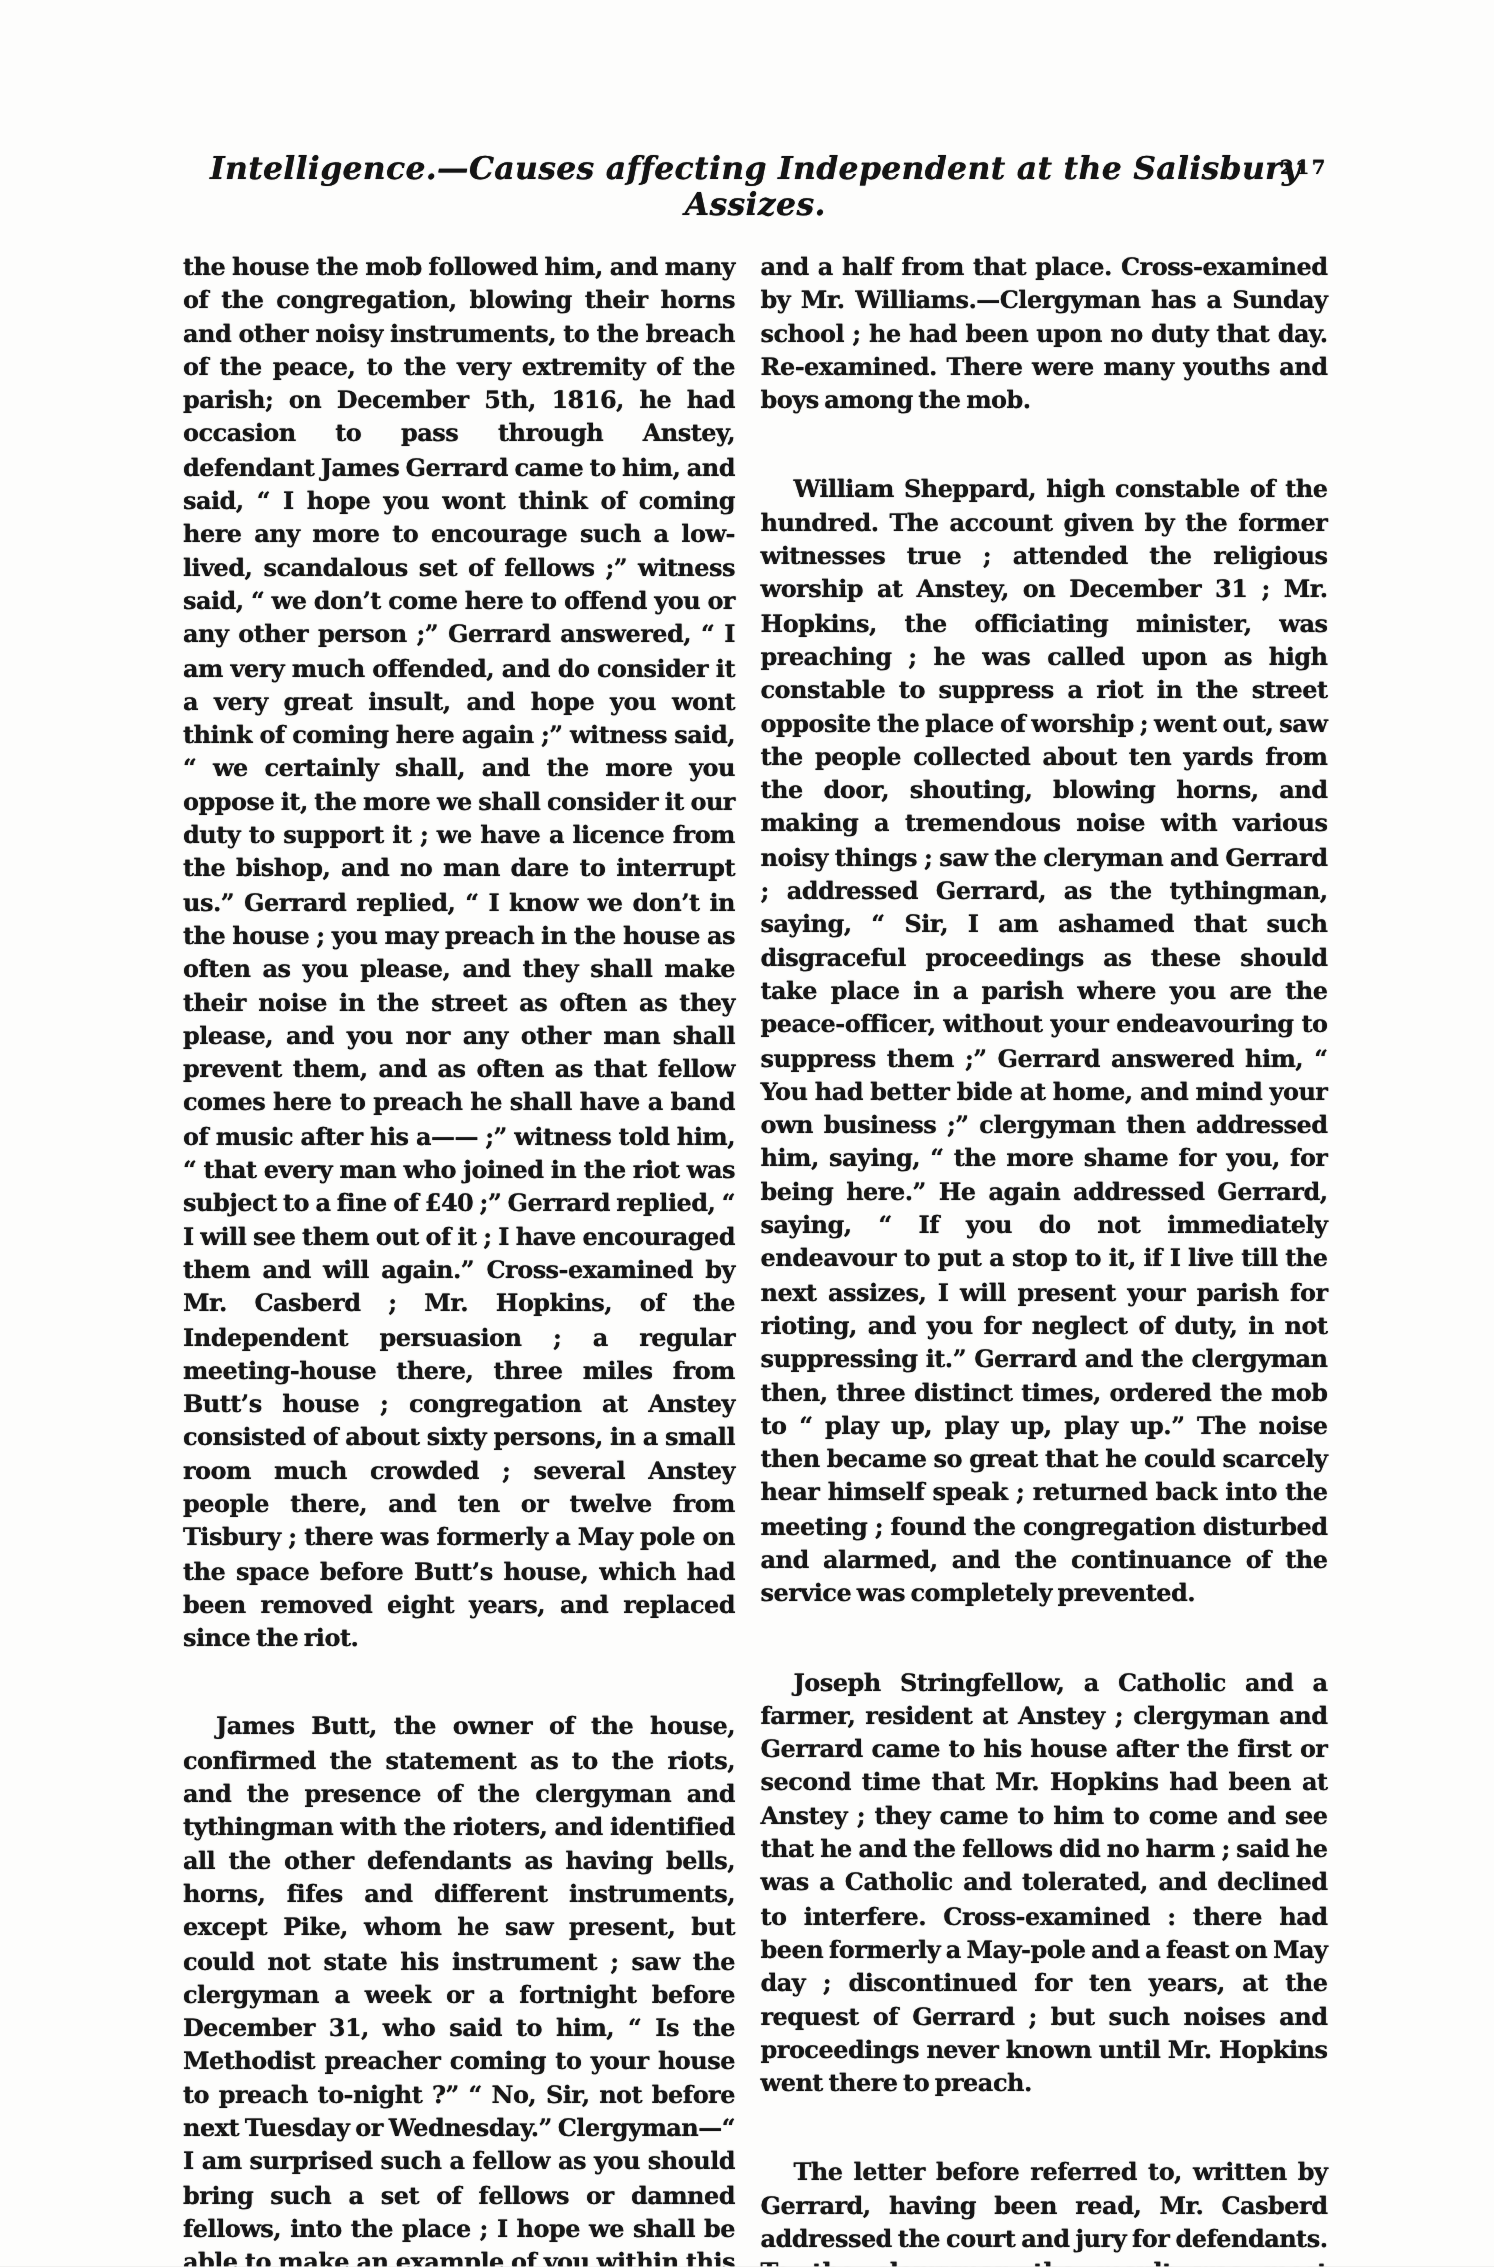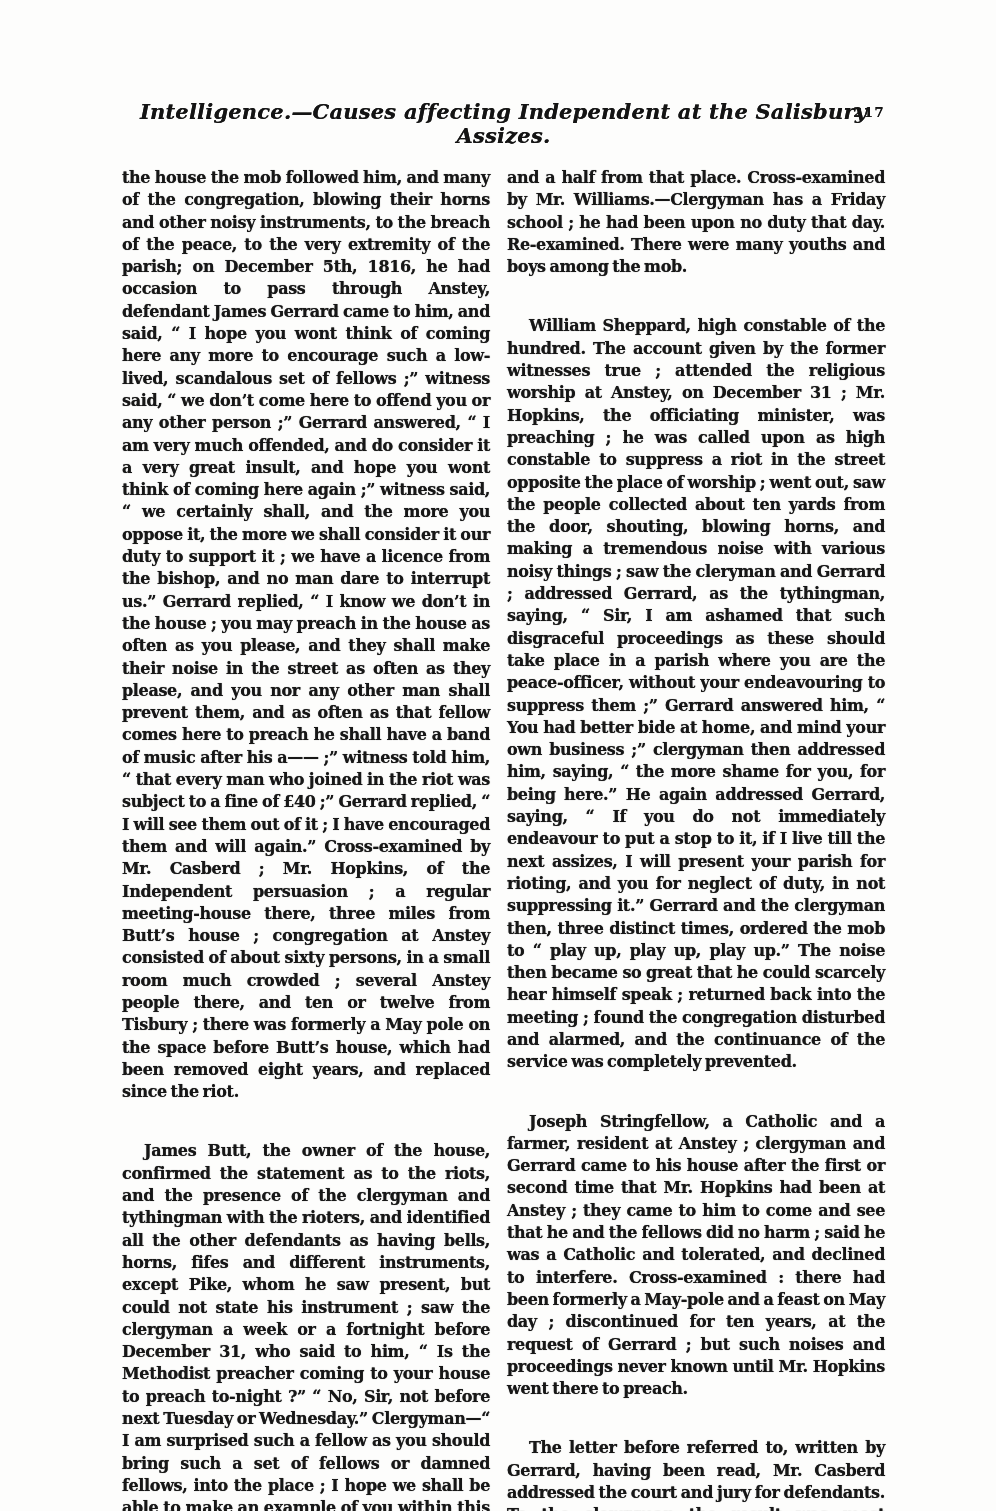--- a/index.html
+++ b/index.html
@@ -76,21 +76,21 @@
 
     <div class="columns">
 
       <div class="col left">
         <p class="cont">the house the mob followed him, and many of the congregation, blowing their horns and other noisy instruments, to the breach of the peace, to the very extremity of the parish; on December 5th, 1816, he had occasion to pass through Anstey, defendant James Gerrard came to him, and said, “ I hope you wont think of coming here any more to encourage such a low-lived, scandalous set of fellows ;” witness said, “ we don’t come here to offend you or any other person ;” Gerrard answered, “ I am very much offended, and do consider it a very great insult, and hope you wont think of coming here again ;” witness said, “ we certainly shall, and the more you oppose it, the more we shall consider it our duty to support it ; we have a licence from the bishop, and no man dare to interrupt us.” Gerrard replied, “ I know we don’t in the house ; you may preach in the house as often as you please, and they shall make their noise in the street as often as they please, and you nor any other man shall prevent them, and as often as that fellow comes here to preach he shall have a band of music after his a—— ;” witness told him, “ that every man who joined in the riot was subject to a fine of £40 ;” Gerrard replied, “ I will see them out of it ; I have encouraged them and will again.” Cross-examined by Mr. Casberd ; Mr. Hopkins, of the Independent persuasion ; a regular meeting-house there, three miles from Butt’s house ; congregation at Anstey consisted of about sixty persons, in a small room much crowded ; several Anstey people there, and ten or twelve from Tisbury ; there was formerly a May pole on the space before Butt’s house, which had been removed eight years, and replaced since the riot.</p>
         <p class="ind">James Butt, the owner of the house, confirmed the statement as to the riots, and the presence of the clergyman and tythingman with the rioters, and identified all the other defendants as having bells, horns, fifes and different instruments, except Pike, whom he saw present, but could not state his instrument ; saw the clergyman a week or a fortnight before December 31, who said to him, “ Is the Methodist preacher coming to your house to preach to-night ?” “ No, Sir, not before next Tuesday or Wednesday.” Clergyman—“ I am surprised such a fellow as you should bring such a set of fellows or damned fellows, into the place ; I hope we shall be able to make an example of you within this month.” Saw clergyman in the mob, on December 31, and heard him say to the mob before the service began, loud and sneeringly, “ make way, make way for the Methodists to hear their preacher.”</p>
 
       </div>
 
       <div class="col right">
-        <p class="cont">and a half from that place. Cross-examined by Mr. Williams.—Clergyman has a Friday school ; he had been upon no duty that day. Re-examined. There were many youths and boys among the mob.</p>
+        <p class="cont">and a half from that place. Cross-examined by Mr. Williams.—Clergyman has a Sunday school ; he had been upon no duty that day. Re-examined. There were many youths and boys among the mob.</p>
         <p class="ind">William Sheppard, high constable of the hundred. The account given by the former witnesses true ; attended the religious worship at Anstey, on December 31 ; Mr. Hopkins, the officiating minister, was preaching ; he was called upon as high constable to suppress a riot in the street opposite the place of worship ; went out, saw the people collected about ten yards from the door, shouting, blowing horns, and making a tremendous noise with various noisy things ; saw the cleryman and Gerrard ; addressed Gerrard, as the tythingman, saying, “ Sir, I am ashamed that such disgraceful proceedings as these should take place in a parish where you are the peace-officer, without your endeavouring to suppress them ;” Gerrard answered him, “ You had better bide at home, and mind your own business ;” clergyman then addressed him, saying, “ the more shame for you, for being here.” He again addressed Gerrard, saying, “ If you do not immediately endeavour to put a stop to it, if I live till the next assizes, I will present your parish for rioting, and you for neglect of duty, in not suppressing it.” Gerrard and the clergyman then, three distinct times, ordered the mob to “ play up, play up, play up.” The noise then became so great that he could scarcely hear himself speak ; returned back into the meeting ; found the congregation disturbed and alarmed, and the continuance of the service was completely prevented.</p>
         <p class="ind">Joseph Stringfellow, a Catholic and a farmer, resident at Anstey ; clergyman and Gerrard came to his house after the first or second time that Mr. Hopkins had been at Anstey ; they came to him to come and see that he and the fellows did no harm ; said he was a Catholic and tolerated, and declined to interfere. Cross-examined : there had been formerly a May-pole and a feast on May day ; discontinued for ten years, at the request of Gerrard ; but such noises and proceedings never known until Mr. Hopkins went there to preach.</p>
         <p class="ind">The letter before referred to, written by Gerrard, having been read, Mr. Casberd addressed the court and jury for defendants. To the clergyman the result was most important ; his character would be lost, his preferment prevented, and ruin might ensue to his family and himself. He submitted that a conspiracy was not proved ; there might have been riots on December 31, but there was no evidence of any pre-concerted determination to put down the preaching as stated in the indictment.</p>
 
       </div>
 
     </div>
   </div>
 </div>
 

